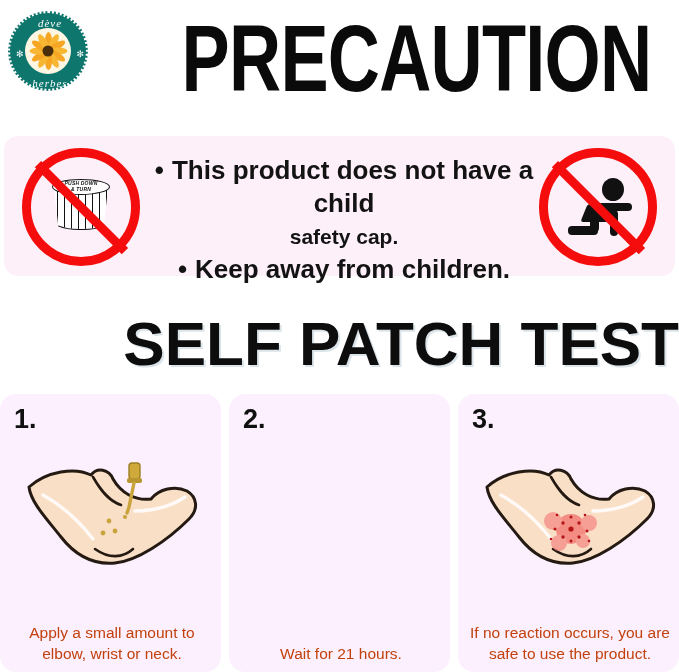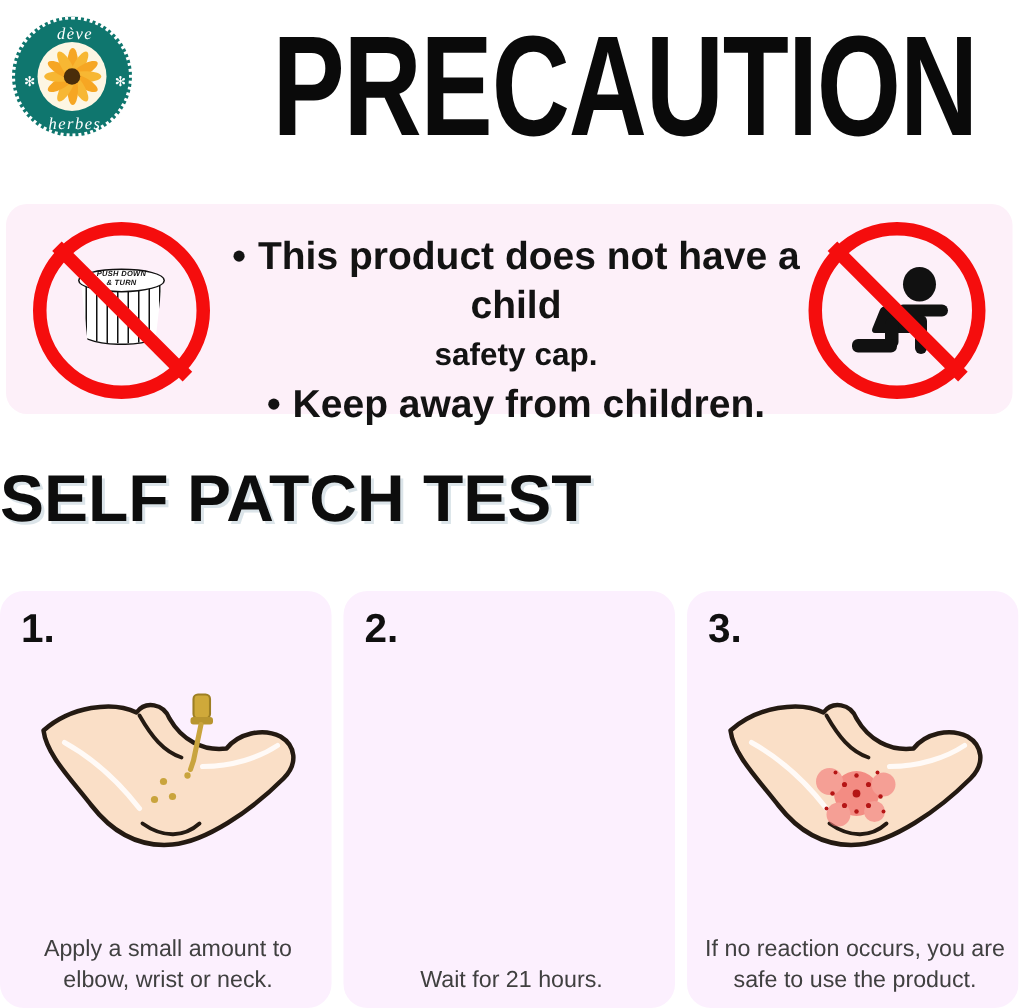--- a/index.html
+++ b/index.html
@@ -157,22 +157,22 @@
   }
   .bullet-line .dot{
     display:inline-block;margin-right:8px;
   }
   .bullet-cont{
     font-size:21px;font-weight:bold;color:#131313;line-height:33px;
   }
 
   
   .section-title{
-    position:absolute;left:0;top:308px;width:679px;text-align:left;
-    font-size:44px;font-weight:bold;color:#0d0d0d;
+    position:absolute;left:0;top:308px;width:679px;text-align:right;
+    font-size:62px;font-weight:bold;color:#0d0d0d;
     letter-spacing:0px;
     text-shadow:2px 2px 0 rgba(190,205,215,.55);
     white-space:nowrap;
   }
 
   
   .cards{
     position:absolute;left:0;top:394px;width:679px;height:278px;
     display:flex;gap:8px;
   }
@@ -185,21 +185,21 @@
   }
   .card-num{
     position:absolute;left:14px;top:10px;
     font-size:27px;font-weight:bold;color:#101010;
   }
   .card-art{
     position:absolute;left:0;top:36px;width:224px;height:160px;
   }
   .card-cap{
     position:absolute;left:10px;bottom:8px;width:204px;
-    text-align:center;font-size:15.5px;line-height:21px;color:#404040;
+    text-align:center;font-size:15.5px;line-height:21px;color:#c2410c;
   }
 
   
   .elbow{ position:absolute;left:50%;top:50%;transform:translate(-50%,-50%);
           width:190px;height:130px; }
   .elbow svg{ width:100%;height:100%; display:block;}
 
   
   .hours-badge{
     position:absolute;left:96px;top:8px;width:44px;height:44px;

